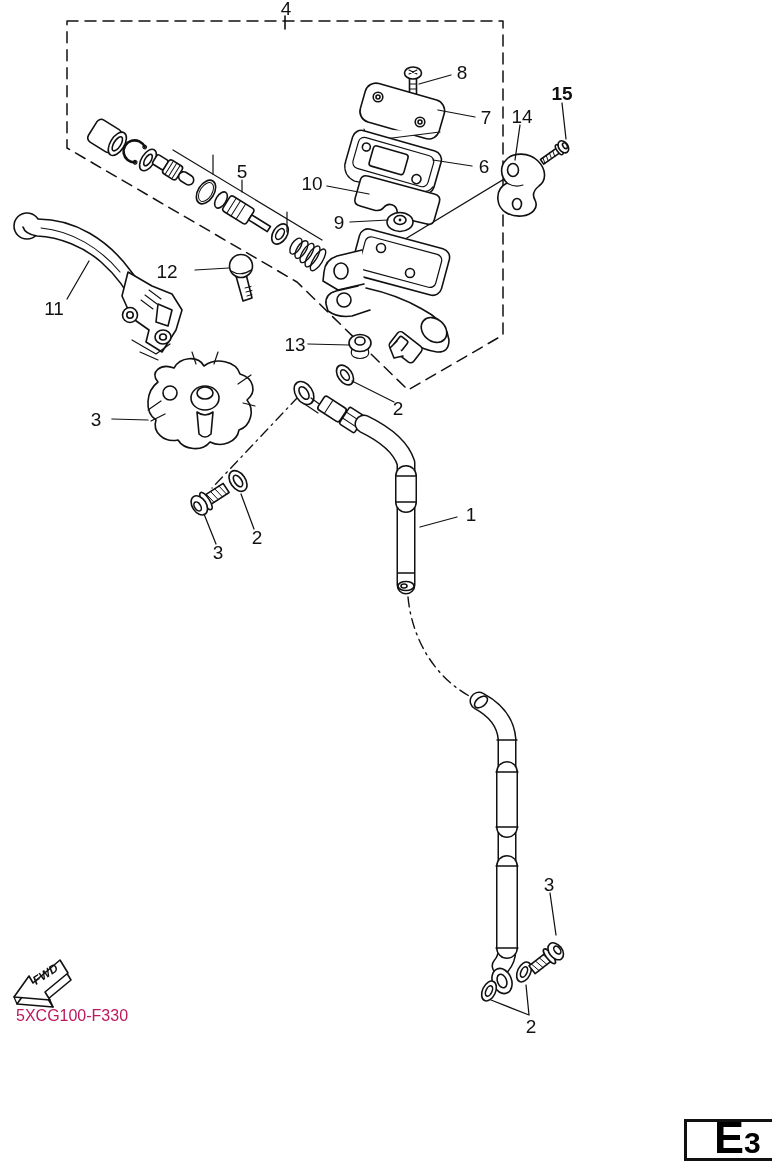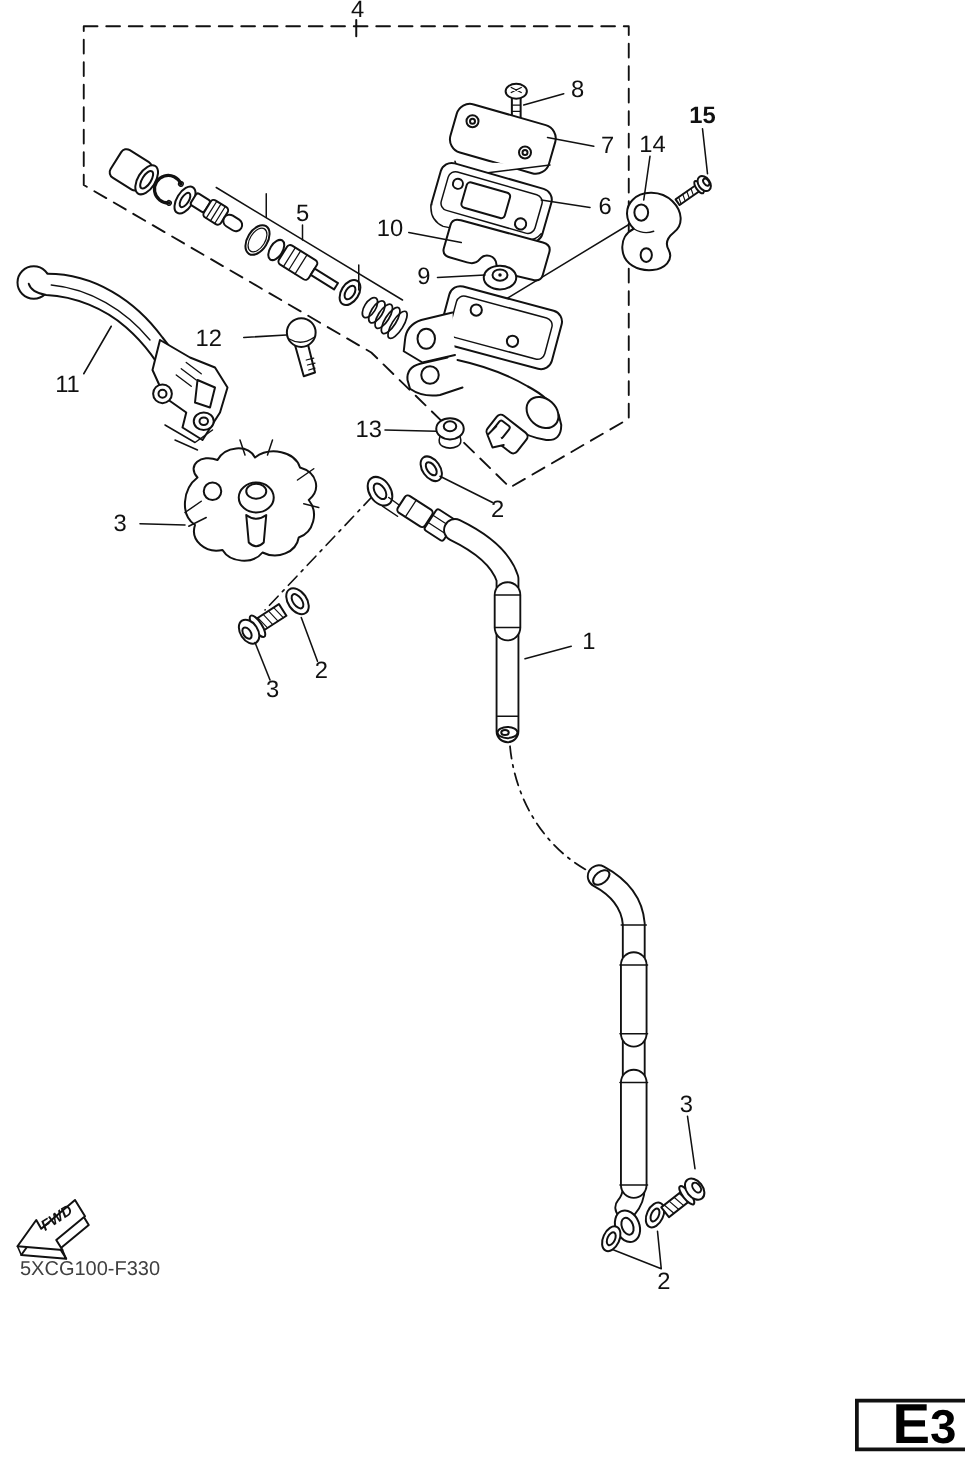--- a/index.html
+++ b/index.html
@@ -1,24 +1,24 @@
 <!DOCTYPE html>
 <html><head>
 <meta charset="utf-8">
 <style>
   html,body{margin:0;padding:0;background:#ffffff;}
   #page{position:relative;width:772px;height:1175px;background:#ffffff;overflow:hidden;
         font-family:"Liberation Sans",sans-serif;color:#111;}
   #art{position:absolute;left:0;top:0;}
   .callout{position:absolute;transform:translate(-50%,-50%);font-size:19px;line-height:1;
            color:#111;letter-spacing:0;}
-  #fiche-code{position:absolute;left:16px;top:1007px;font-size:16px;color:#404040;}
+  #fiche-code{position:absolute;left:16px;top:1007px;font-size:16px;color:#be185d;}
   #page-ref-box{position:absolute;left:684px;top:1119px;width:130px;height:36px;
                 border:3px solid #111;background:#fff;display:flex;align-items:center;}
-  .page-ref{display:block;font-weight:bold;font-size:38px;line-height:36px;padding-left:27px;
+  .page-ref{display:block;font-weight:bold;font-size:30px;line-height:36px;padding-left:27px;
             color:#000;}
   .page-ref::first-letter{font-size:45px;}
 </style>
 </head>
 <body>
 
 <div id="page">
 
 <svg id="art" width="772" height="1175" viewBox="0 0 772 1175" fill="none" stroke="#111" stroke-width="1.6" stroke-linecap="round" stroke-linejoin="round">
 

